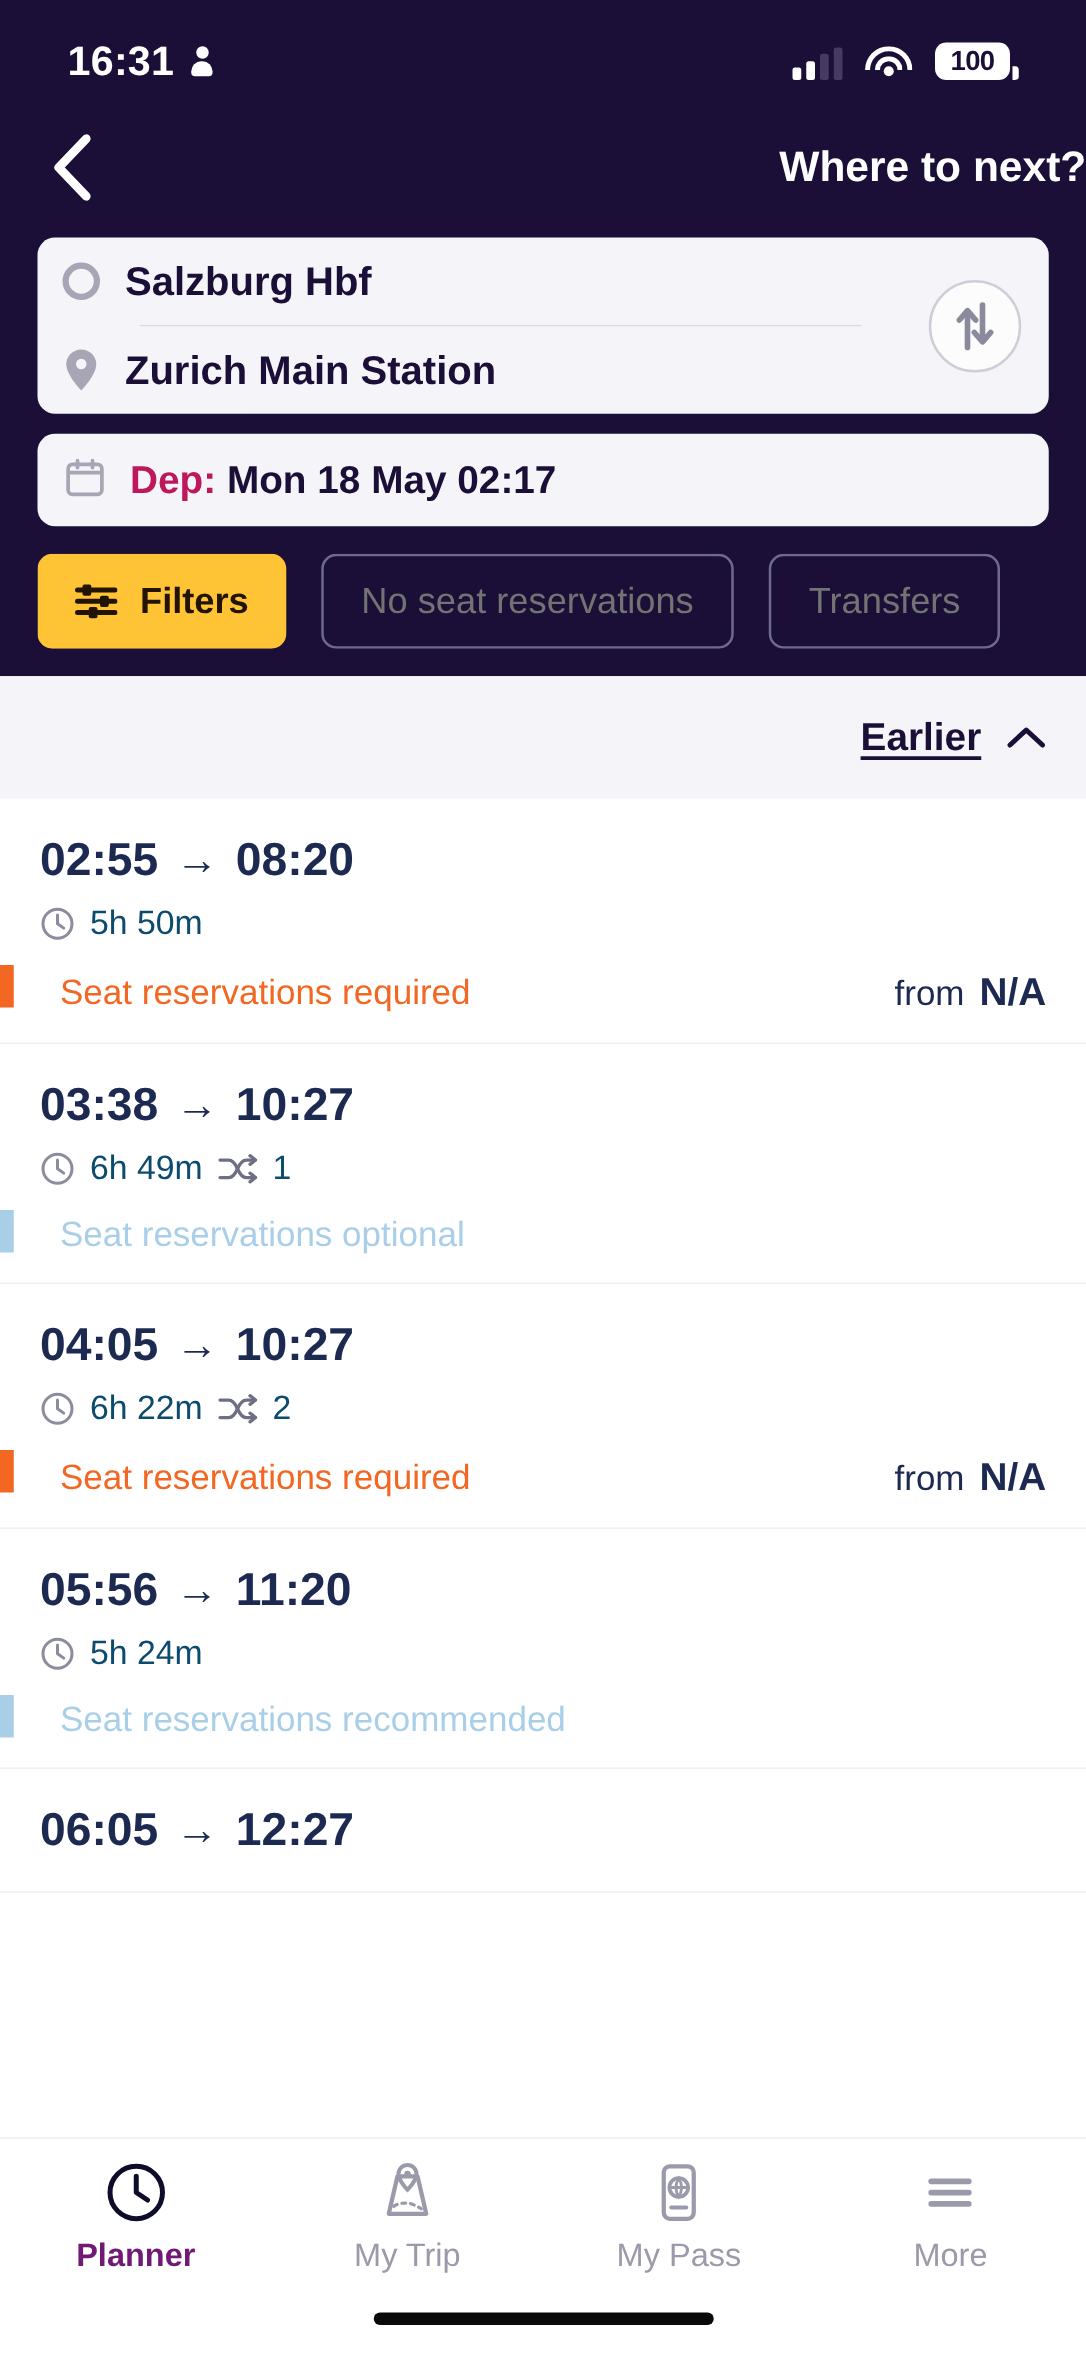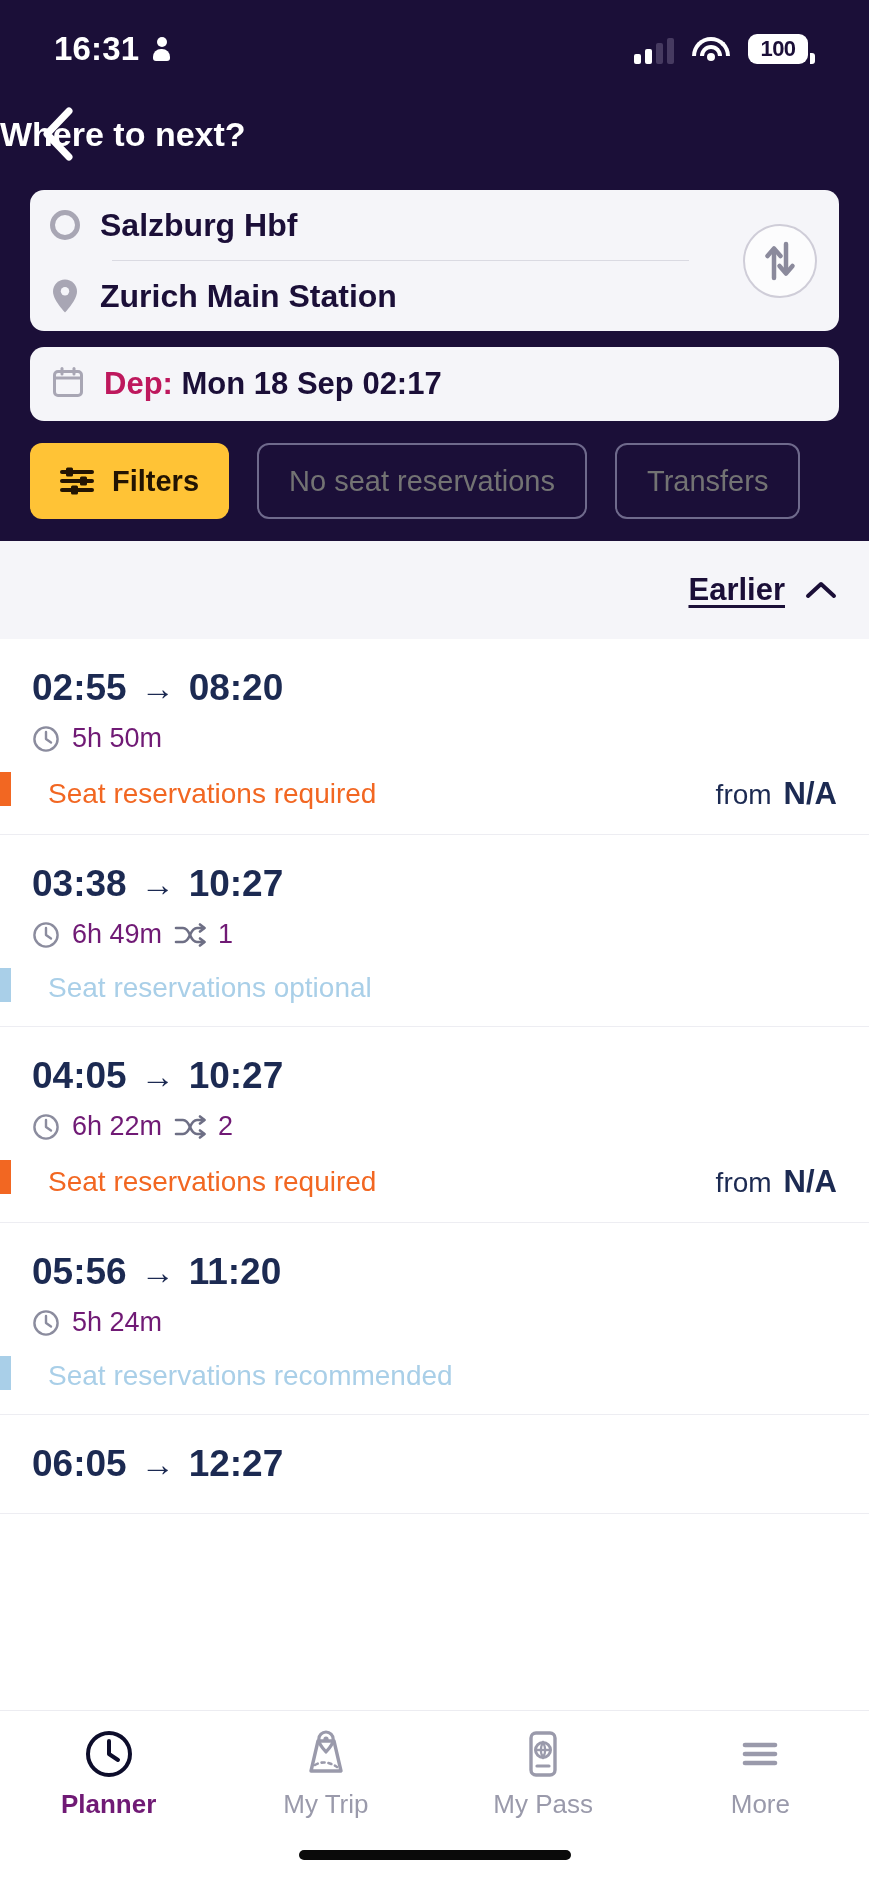--- a/index.html
+++ b/index.html
@@ -33,21 +33,21 @@
   .wifi .w2 { width:22px; height:11px; top:8px; }
   .wifi .w3 { width:8px; height:8px; top:16px; border-radius:50%; background:#fff; border:none; }
   .batt { position:relative; display:flex; align-items:flex-end; }
   .batt .shell { background:#fff; border-radius:9px; padding:2px 8px; display:flex; align-items:center; justify-content:center; min-width:60px; height:30px; }
   .batt .lvl { color:#1b0f38; font-size:22px; font-weight:800; letter-spacing:-.5px; }
   .batt .tip { width:5px; height:11px; background:#fff; border-radius:0 3px 3px 0; margin-left:2px; }
 
   .navbar { height: 96px; display:flex; align-items:center; position:relative; padding: 0 30px; }
   .back { width:54px; height:54px; display:flex; align-items:center; justify-content:center; cursor:pointer; }
   .back svg { display:block; }
-  .nav-title { position:absolute; left:0; right:0; text-align:left; color:#fff; font-size:34px; font-weight:700; pointer-events:none; }
+  .nav-title { position:absolute; left:0; right:0; text-align:right; color:#fff; font-size:34px; font-weight:700; pointer-events:none; }
 
   
   .search-card { background:#f5f5f9; border-radius:14px; margin: 8px 30px 0 30px; position:relative; padding: 0 20px; }
   .sc-row { display:flex; align-items:center; height:70px; gap:20px; }
   .sc-row .txt { font-size:32px; font-weight:700; color:#1b0f38; }
   .sc-divider { height:1px; background:#dadae2; margin-left:62px; margin-right:130px; }
   .ico-circle { width:30px; height:30px; border-radius:50%; border:5px solid #a8a6b4; flex:0 0 auto; }
   .ico-pin { width:30px; height:36px; flex:0 0 auto; display:flex; align-items:center; justify-content:center; }
   .swap-btn { position:absolute; right:22px; top:50%; transform:translateY(-50%);
               width:74px; height:74px; border-radius:50%; background:#fcfcfd; border:2px solid #cfcdd8;
@@ -68,21 +68,21 @@
 
   
   .earlier-bar { background:#f5f5f9; height:98px; display:flex; align-items:center; padding: 0 32px; gap:20px; cursor:pointer; flex:0 0 auto;justify-content:flex-end; }
   .earlier-txt { font-size:31px; font-weight:700; color:#1b0f38; text-decoration:underline; text-underline-offset:5px; }
 
   
   .trips { flex:1 1 auto; overflow:hidden; background:#fff; }
   .trip { padding: 28px 32px 0 32px; border-bottom:1px solid #ededf2; position:relative; cursor:pointer; }
   .trip-times { font-size:37px; font-weight:700; color:#1c2a52; display:flex; align-items:center; gap:14px; }
   .trip-times .arrow { font-weight:400; font-size:34px; }
-  .trip-meta { display:flex; gap:12px; margin-top:14px; color:#701a75; font-size:27px; }
+  .trip-meta { display:flex; gap:12px; margin-top:14px; color:#0c4a6e; font-size:27px; }
   .trip-meta .grp { display:flex; align-items:center; gap:12px; }
   .trip-status { display:flex; align-items:center; justify-content:space-between; margin: 22px -32px 0 -32px;
                  padding: 0 32px 22px 32px; position:relative; }
   .status-txt { font-size:28px; padding-left:16px; }
   .status-bar { position:absolute; left:0; top:-4px; width:11px; height:34px; }
   .price { font-size:28px; color:#1c2a52; display:flex; align-items:baseline; gap:12px; }
   .price .from { font-weight:400; }
   .price .amt { font-weight:700; font-size:31px; }
 
   
@@ -169,21 +169,21 @@
       <span>
         <svg width="32" height="32" viewBox="0 0 32 32" fill="none">
           <rect x="2.5" y="5.5" width="27" height="24" rx="3.5" stroke="#a8a6b4" stroke-width="3"></rect>
           <path d="M2.5 12 L29.5 12" stroke="#a8a6b4" stroke-width="3"></path>
           <path d="M10 2.5 L10 8" stroke="#a8a6b4" stroke-width="3" stroke-linecap="round"></path>
           <path d="M22 2.5 L22 8" stroke="#a8a6b4" stroke-width="3" stroke-linecap="round"></path>
         </svg>
       </span>
       <span class="date-txt">
         <span class="lab">Dep:</span>
-        <span>Mon 18 Sep 02:17</span>
+        <span>Mon 18 May 02:17</span>
       </span>
     </div>
 
     <div class="chips">
       <div class="chip primary">
         <svg width="34" height="30" viewBox="0 0 34 30" fill="none">
           <path d="M2 6 L32 6" stroke="#231402" stroke-width="4" stroke-linecap="round"></path>
           <path d="M2 15 L32 15" stroke="#231402" stroke-width="4" stroke-linecap="round"></path>
           <path d="M2 24 L32 24" stroke="#231402" stroke-width="4" stroke-linecap="round"></path>
           <rect x="6" y="1.5" width="7" height="9" rx="1.5" fill="#231402"></rect>

